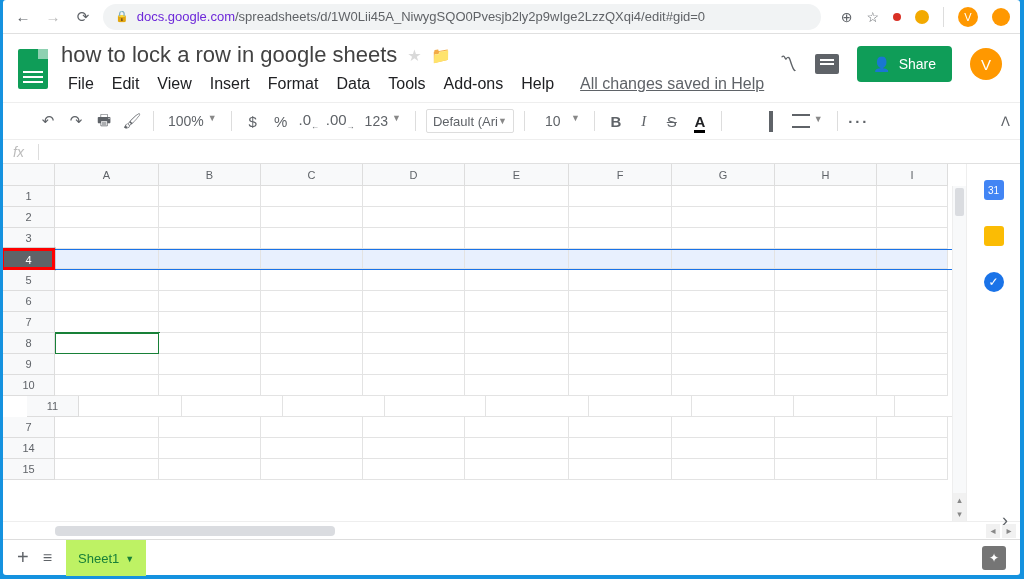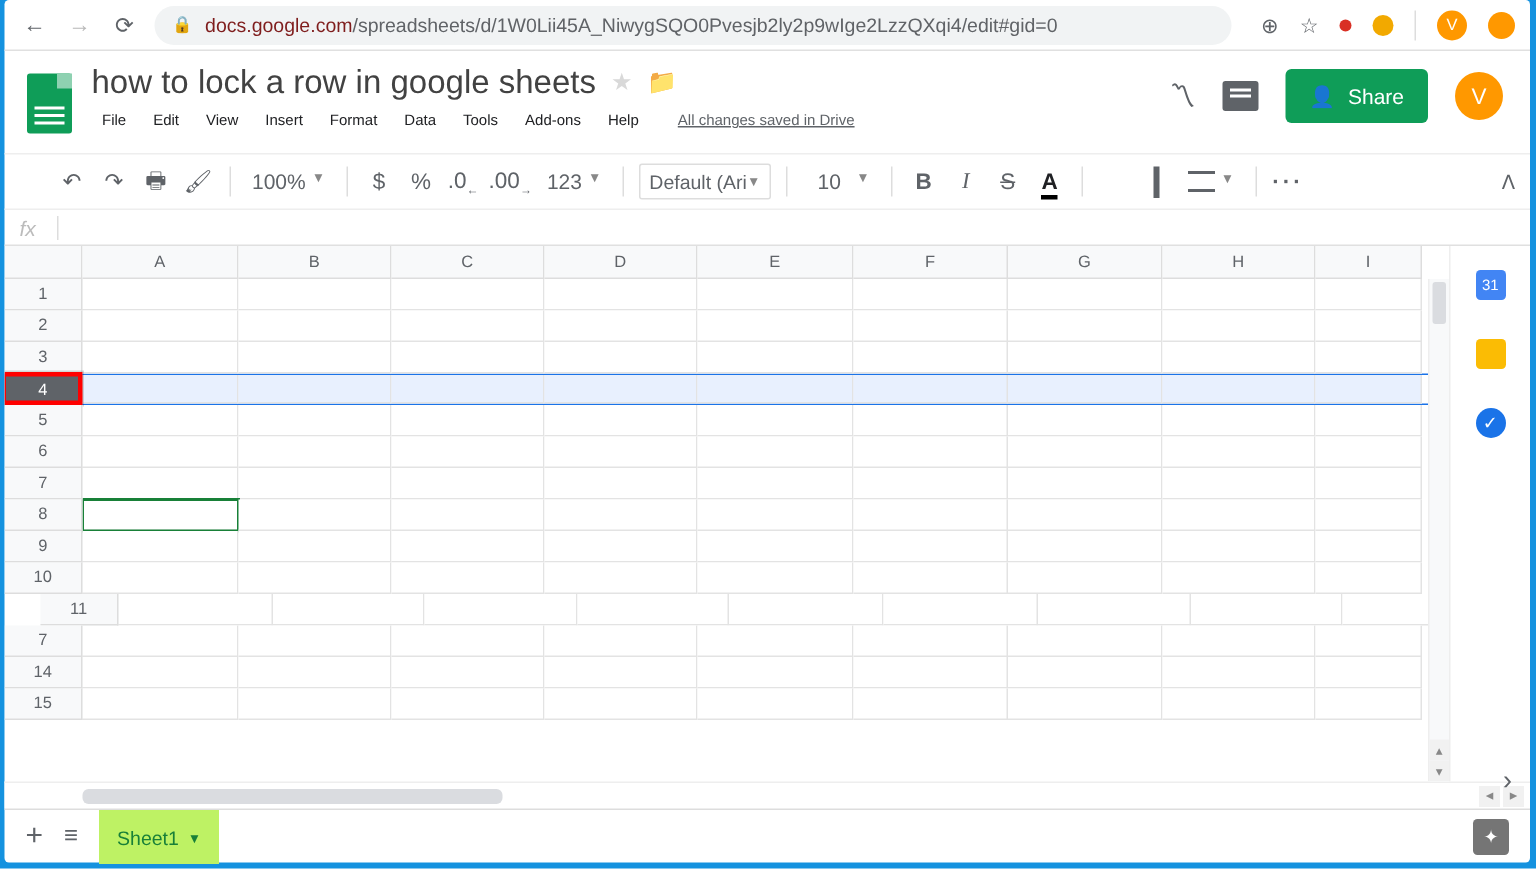--- a/index.html
+++ b/index.html
@@ -5,41 +5,41 @@
   * { box-sizing: border-box; margin: 0; padding: 0; font-family: Arial, sans-serif; }
   body { background: #1592df; width: 1024px; height: 579px; overflow: hidden; }
   .window { background: #fff; margin: 0 4px 4px 3px; height: 575px; border-radius: 3px; display: flex; flex-direction: column; }
 
   
   .browser-bar { display: flex; align-items: center; height: 34px; padding: 0 10px; border-bottom: 1px solid #e0e0e0; gap: 10px;}
   .nav-btn { color: #5f6368; width: 20px; text-align: center; font-size: 15px; }
   .nav-btn.disabled { color: #b8b8b8; }
   .addr { flex:1; display:flex; align-items:center; gap:8px; background:#f1f3f4; border-radius: 14px; height:26px; padding:0 12px; font-size:13px; color:#606367;}
   .lock { color:#606367; font-size:11px;}
-  .url-host { color:#7f1d1d;}
+  .url-host { color:#6d28d9;}
   .right-icons { display:flex; align-items:center; gap:14px; padding-left:10px;}
   .ricon { font-size:14px; color:#5f6368;}
   .dot-red { width:8px; height:8px; border-radius:50%; background:#d93025;}
   .dot-cookie { width:14px; height:14px; border-radius:50%; background:#f2a900; display:inline-block;}
   .sep { width:1px; height:20px; background:#ddd;}
   .avatar-sm { width:20px; height:20px; border-radius:50%; background:#ff9800; color:#fff; font-size:11px; display:flex; align-items:center; justify-content:center;}
   .ext-dot { width:18px; height:18px; border-radius:50%; background:#ff9800;}
 
   
   .header { display:flex; padding: 8px 10px 0 10px; align-items:flex-start; }
   .logo { width:40px; height:54px; display:flex; align-items:center; justify-content:center; margin-right:8px;}
   .logo-icon { width:30px; height:40px; background:#0f9d58; border-radius:2px; position:relative;}
   .logo-icon::before { content:""; position:absolute; top:0; right:0; width:10px; height:10px; background:#8ed1b1;}
   .logo-icon::after { content:""; position:absolute; bottom:6px; left:5px; right:5px; height:12px; background:linear-gradient(#fff,#fff) 0 0/100% 2px no-repeat,linear-gradient(#fff,#fff) 0 5px/100% 2px no-repeat,linear-gradient(#fff,#fff) 0 10px/100% 2px no-repeat;}
   .title-block { flex:1; }
   .title-row { display:flex; align-items:center; gap:10px; height:26px;}
   .doc-title { font-size:22px; color:#424242;}
   .star { color:#d9d9d9; font-size:16px;}
   .folder { color:#777; font-size:16px;}
-  .menus { display:flex; gap:4px; margin-top:4px; font-size:10px; color:#202124; align-items:center;}
+  .menus { display:flex; gap:4px; margin-top:4px; font-size:16px; color:#202124; align-items:center;}
   .menus span { padding:3px 7px;}
   .drive-status { text-decoration: underline; color:#5f6368; margin-left:8px;}
   .header-right { display:flex; align-items:center; gap:18px; padding-right:8px; padding-top:4px;}
   .activity { color:#5f6368; font-size:18px;}
   .comments { background:#5f6368; width:24px; height:20px; border-radius:2px; position:relative;}
   .comments::after { content:""; position:absolute; top:5px; left:5px; right:5px; height:2px; background:#fff; box-shadow: 0 4px 0 #fff;}
   .share-btn { background:#0f9d58; color:#fff; font-size:14px; font-weight:500; height:36px; padding:0 16px; border-radius:4px; display:flex; align-items:center; gap:8px;}
   .avatar-lg { width:32px; height:32px; border-radius:50%; background:#ff9800; color:#fff; display:flex; align-items:center; justify-content:center; font-size:15px;}
 
   
@@ -150,21 +150,21 @@
       <div class="menus">
         <span>File</span>
         <span>Edit</span>
         <span>View</span>
         <span>Insert</span>
         <span>Format</span>
         <span>Data</span>
         <span>Tools</span>
         <span>Add-ons</span>
         <span>Help</span>
-        <span class="drive-status">All changes saved in Drive</span>
+        <span class="drive-status">All changes saved in Help</span>
       </div>
     </div>
     <div class="header-right">
       <span class="activity">〽</span>
       <span class="comments"></span>
       <div class="share-btn">
         <span>👤</span>
         <span>Share</span>
       </div>
       <span class="avatar-lg">V</span>

